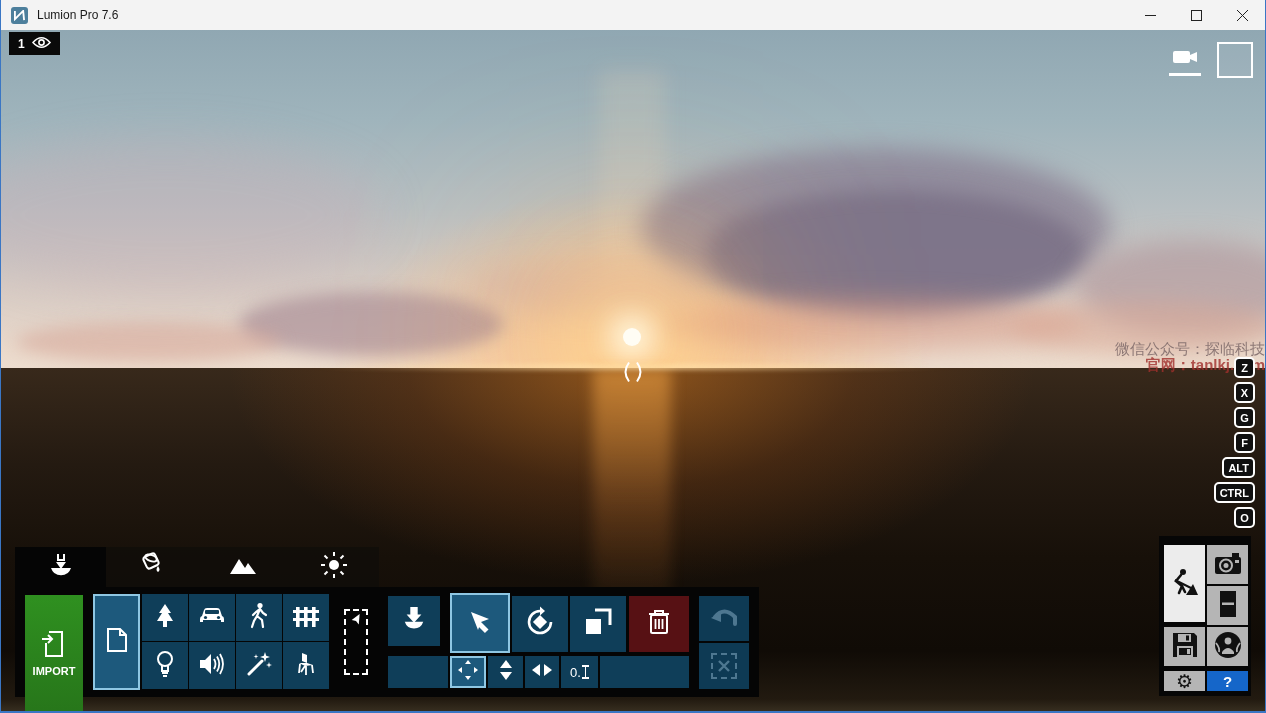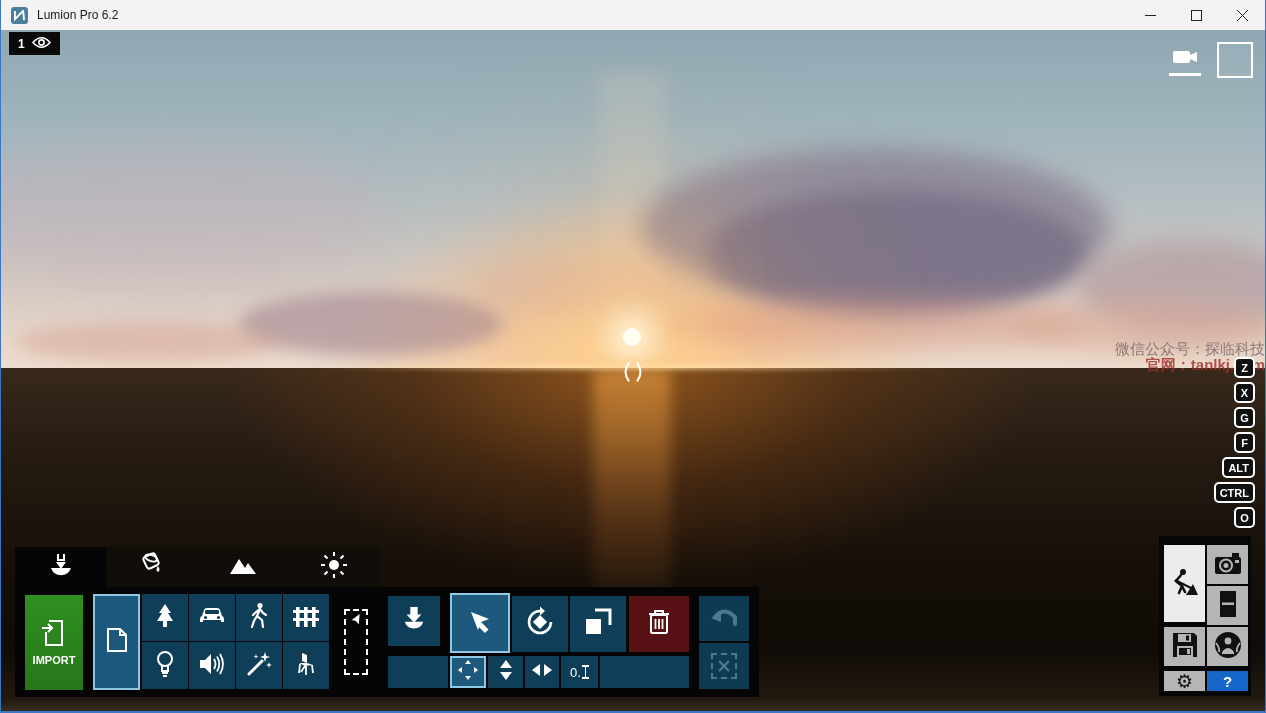--- a/index.html
+++ b/index.html
@@ -45,21 +45,21 @@
   .wm2{font-size:15px;color:rgba(160,48,44,0.8);font-weight:bold;}
   
   .tabbar{position:absolute;left:14px;top:517px;display:flex;z-index:50;}
   .tab{width:91px;height:40px;display:flex;align-items:center;justify-content:center;background:rgba(16,13,10,0.82);}
   .tab.active{background:#050505;}
   .panel{position:absolute;left:14px;top:557px;width:744px;height:110px;background:#050505;z-index:50;display:block;}
   .btn{position:absolute;background:#0f3e59;display:flex;align-items:center;justify-content:center;color:#fff;}
   .btn.sel{background:#1d597c;border:2px solid #8fc7e3;}
   .btn.red{background:#571114;}
   .btn.muted{color:#4e7790;}
-  .import-btn{position:absolute;left:10px;top:8px;width:58px;height:95px;background:linear-gradient(#2f9020,#27761a);
+  .import-btn{position:absolute;left:10px;top:8px;width:58px;height:117px;background:linear-gradient(#2f9020,#27761a);
        display:flex;flex-direction:column;align-items:center;justify-content:center;gap:6px;color:#fff;font-size:11px;font-weight:bold;}
   .dashedbox{width:24px;height:66px;border:2px dashed #fff;position:relative;}
   .valfield{position:absolute;left:546px;top:69px;width:37px;height:32px;background:#0f3e59;color:#fff;font-size:13px;
        display:flex;align-items:center;justify-content:center;gap:1px;}
   .ibeam{display:inline-block;width:7px;height:14px;position:relative;}
   .ibeam::before,.ibeam::after{content:"";position:absolute;left:0;width:7px;height:2px;background:#fff;}
   .ibeam::before{top:0;} .ibeam::after{bottom:0;}
   .ibeam span{position:absolute;left:3px;top:1px;width:1.5px;height:12px;background:#fff;display:block;}
   .clearsel-icon{width:26px;height:26px;border:2px dashed #4e7790;display:flex;align-items:center;justify-content:center;color:#4e7790;font-size:14px;font-weight:bold;}
   
@@ -73,21 +73,21 @@
 <body>
 
 <div class="window">
 
   <div class="titlebar">
     <div class="app-logo">
       <svg width="11" height="11" viewBox="0 0 12 12">
           <path d="M1,1 L1,10 L10,1 L11,11" stroke="#fff" stroke-width="2" fill="none"></path>
         </svg>
     </div>
-    <span class="app-title">Lumion Pro 6.2</span>
+    <span class="app-title">Lumion Pro 7.6</span>
     <div class="tb-spacer"></div>
     <div class="tb-btn">
       <svg width="11" height="11" viewBox="0 0 11 11">
           <line x1="0" y1="5.5" x2="11" y2="5.5" stroke="#222" stroke-width="1"></line>
         </svg>
     </div>
     <div class="tb-btn">
       <svg width="11" height="11" viewBox="0 0 11 11">
           <rect x="0.5" y="0.5" width="10" height="10" fill="none" stroke="#222" stroke-width="1"></rect>
         </svg>

